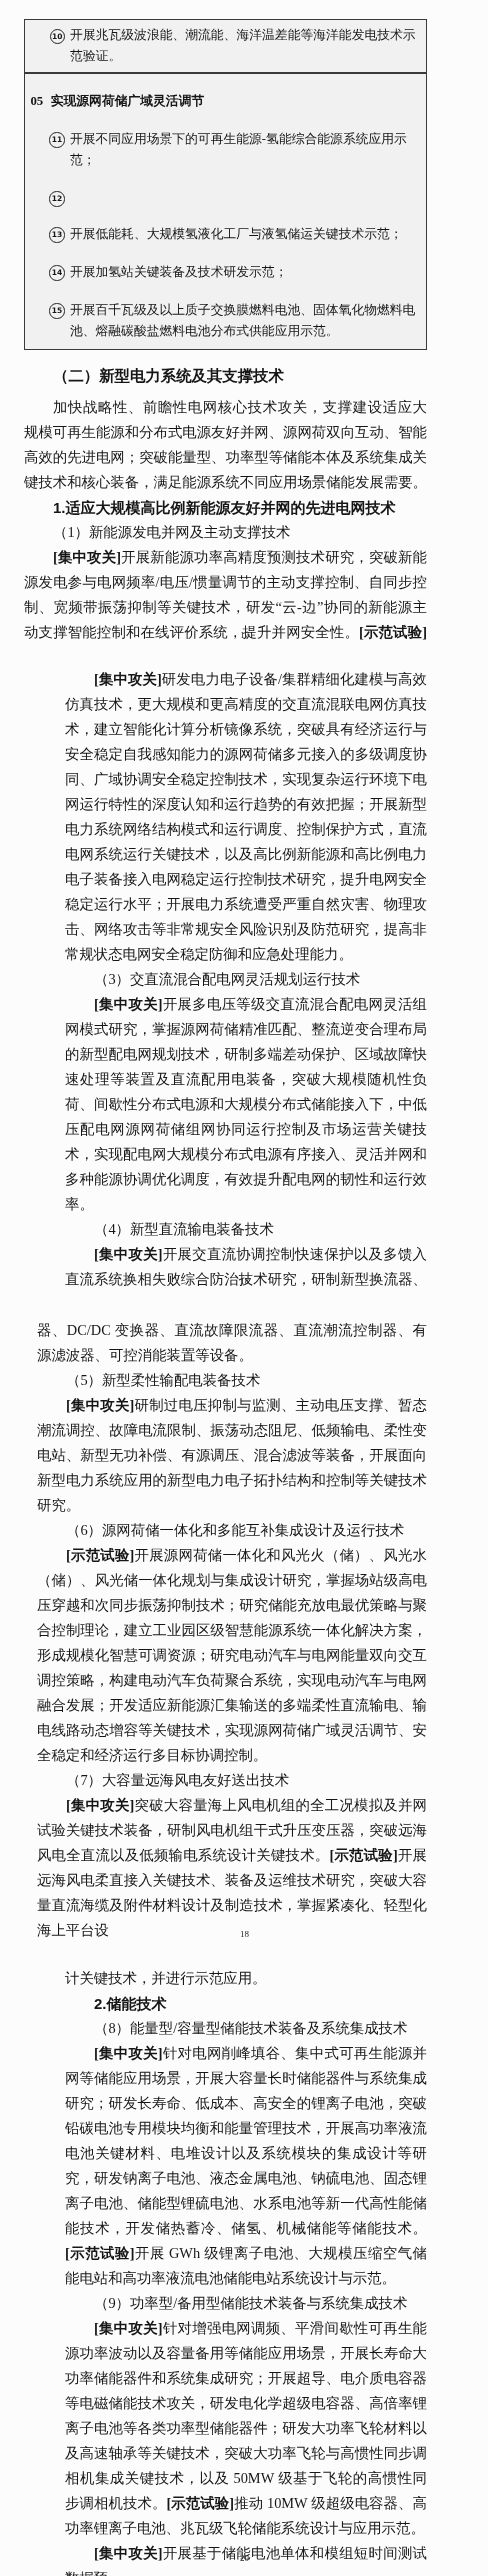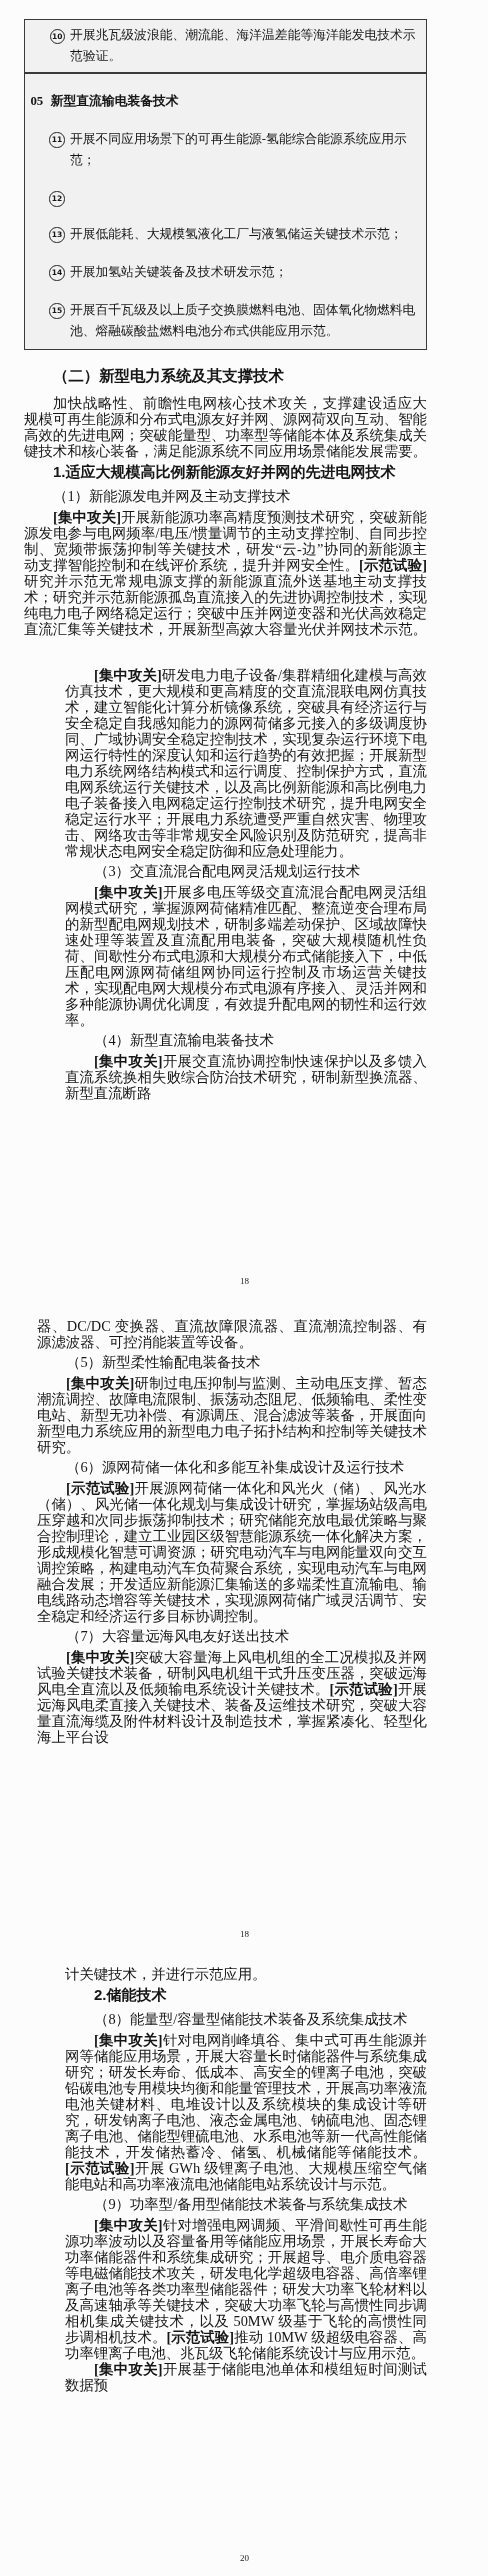--- a/index.html
+++ b/index.html
@@ -64,41 +64,41 @@
     margin: 0; text-indent: 29px;
     font-family: "Liberation Sans", "DejaVu Sans", sans-serif;
   }
   h4.item {
     font-size: 14.4px; font-weight: normal; line-height: 25px;
     margin: 0; text-indent: 29px;
   }
 
   
   p.para {
-    font-size: 14.4px; line-height: 16px; margin: 0;
+    font-size: 14.4px; line-height: 25px; margin: 0;
     text-align: justify; text-justify: inter-ideograph;
   }
   p.ind { text-indent: 29px; }
   .mk { font-weight: bold; }
 </style>
 </head>
 <body>
 
 <div>
 
   <section class="page" id="pg17">
 
     <div class="tbl">
       <div class="trow first">
         <span class="circ">10</span>
         <span class="rtext">开展兆瓦级波浪能、潮流能、海洋温差能等海洋能发电技术示范验证。</span>
       </div>
       <div class="trow hdr">
         <span class="hnum">05</span>
-        <span class="rtext">新型直流输电装备技术</span>
+        <span class="rtext">实现源网荷储广域灵活调节</span>
       </div>
       <div class="trow">
         <span class="circ">11</span>
         <span class="rtext">开展不同应用场景下的可再生能源-氢能综合能源系统应用示范；</span>
       </div>
       <div class="trow">
         <span class="circ">12</span>
       </div>
       <div class="trow">
         <span class="circ">13</span>

